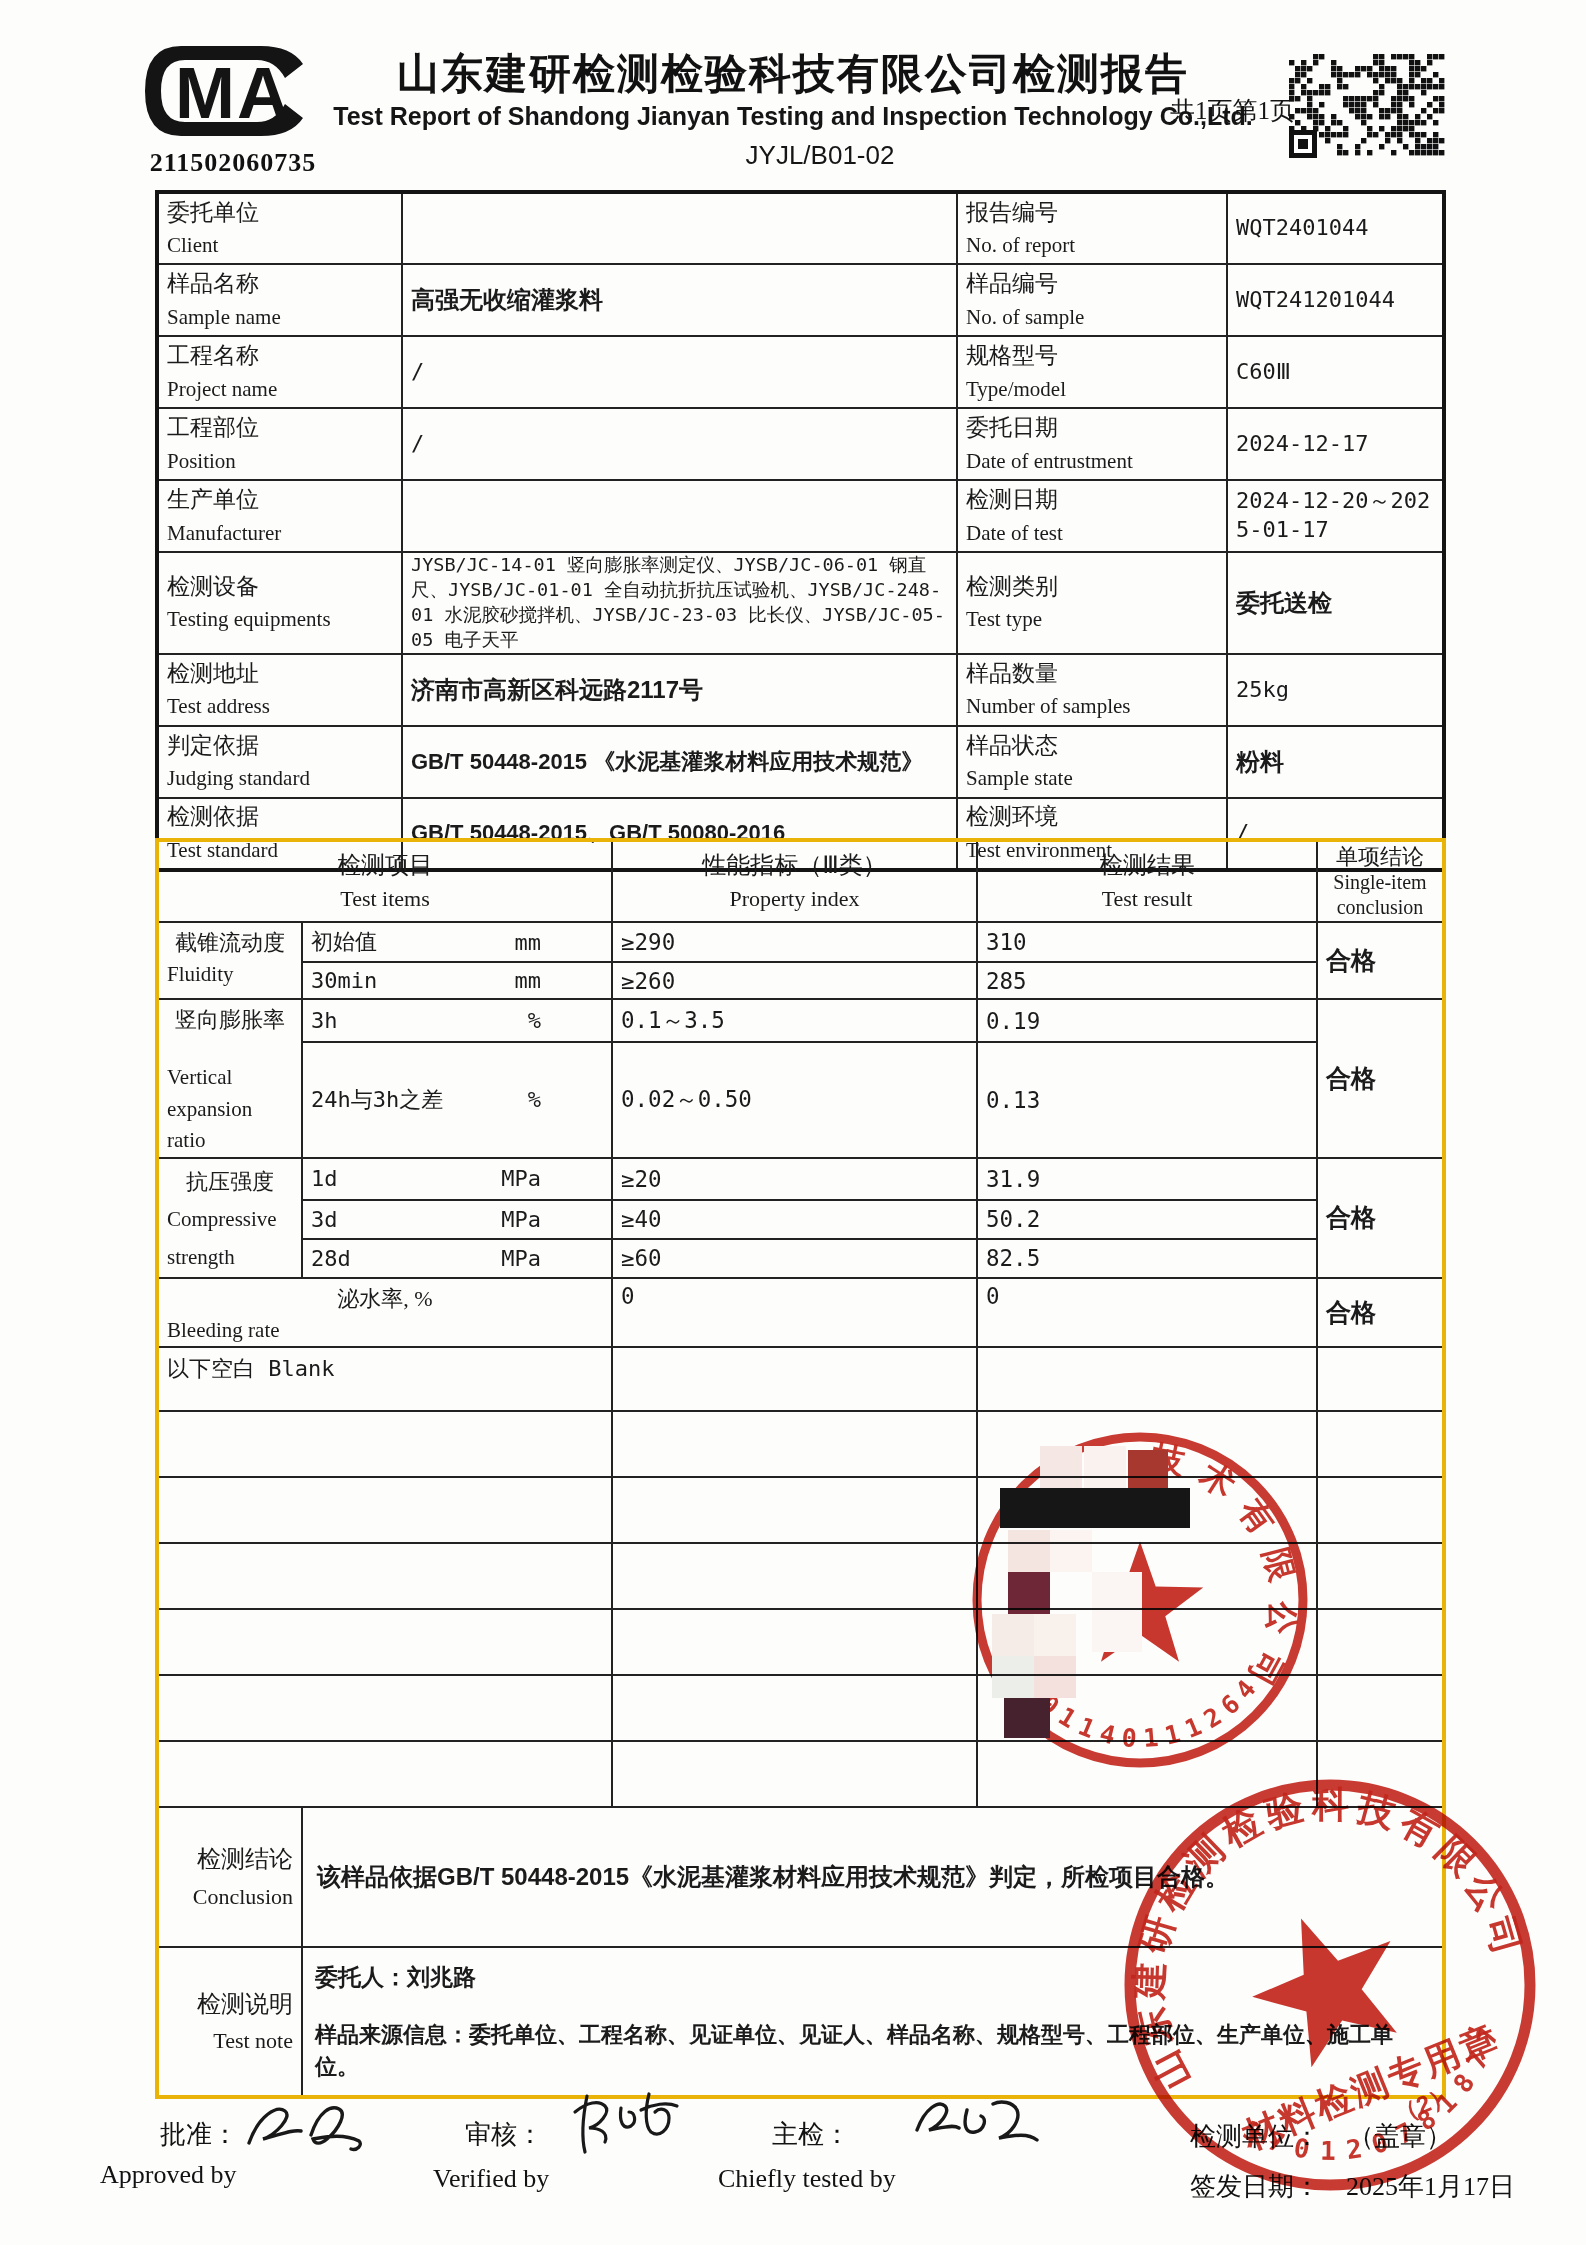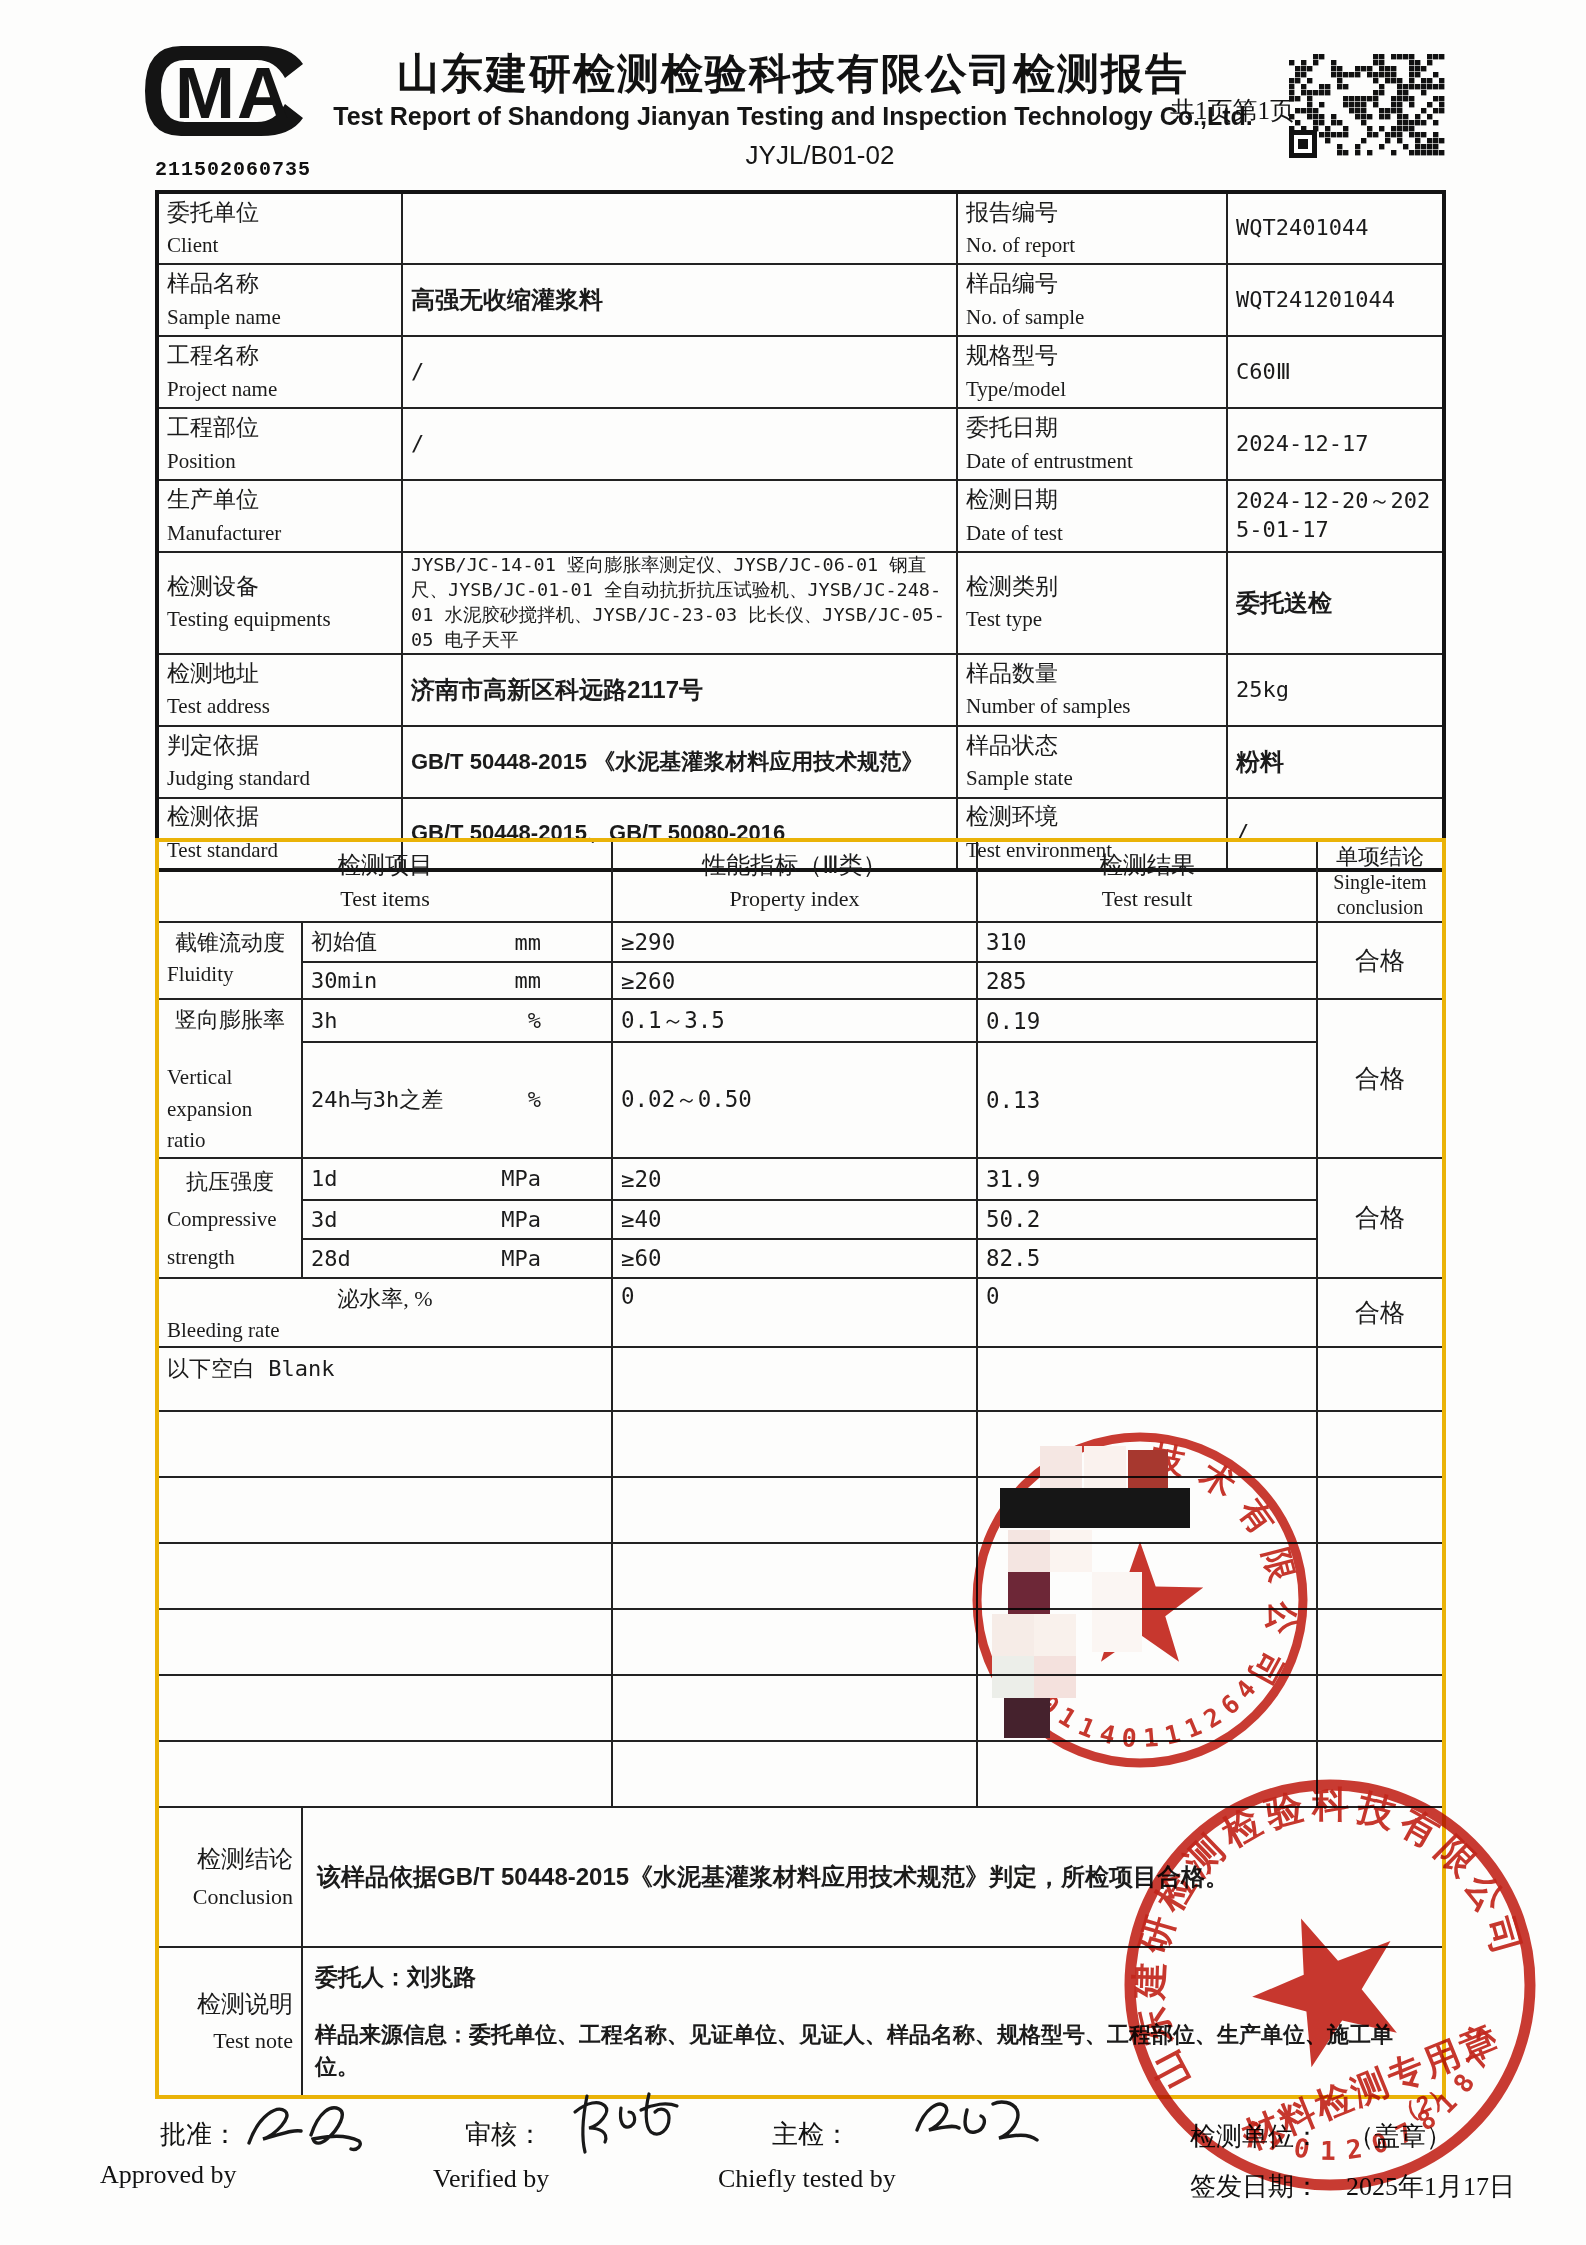--- a/index.html
+++ b/index.html
@@ -3,21 +3,21 @@
 <meta charset="utf-8">
 <style>
   html,body{margin:0;padding:0;background:#e8e8e8;}
   .page{
     position:relative;width:1586px;height:2245px;margin:0 auto;
     background:#fdfdfc;color:#1b1b1b;overflow:hidden;
     font-family:"Liberation Serif","DejaVu Serif",serif;
   }
   
   .cma{position:absolute;left:133px;top:40px;width:200px;text-align:center;}
-  .cma-num{font-family:Liberation Mono, monospace;font-weight:bold;font-size:20px;letter-spacing:1px;margin-top:12px;color:#111;}
+  .cma-num{font-family:Liberation Serif, serif;font-weight:bold;font-size:26px;letter-spacing:1px;margin-top:2px;color:#111;}
   .title-zh{position:absolute;left:0;top:46px;width:100%;text-align:center;
     font-family:"Liberation Sans","DejaVu Sans",sans-serif;font-weight:bold;font-size:42px;letter-spacing:2px;color:#111;}
   .title-en{position:absolute;left:0;top:102px;width:100%;text-align:center;
     font-family:"Liberation Sans","DejaVu Sans",sans-serif;font-weight:bold;font-size:25px;color:#151515;}
   .form-code{position:absolute;left:640px;top:140px;width:360px;text-align:center;
     font-family:"Liberation Sans","DejaVu Sans",sans-serif;font-size:26px;color:#161616;}
   .page-info{position:absolute;left:1095px;top:94px;width:200px;text-align:right;font-size:25px;color:#141414;}
   .qr{position:absolute;left:1287px;top:52px;}
   
   table{border-collapse:collapse;table-layout:fixed;}
@@ -39,21 +39,21 @@
   .th-small .zh{display:block;font-size:22px;}
   .th-small .en{display:block;font-size:20px;}
   .item{vertical-align:top;padding-top:3px;line-height:1.5;}
   .item .zh{display:block;font-family:"Liberation Serif",serif;font-size:22px;text-align:center;}
   .item .en{display:block;font-family:"Liberation Serif",serif;font-size:21px;}
   .item-spread{line-height:1.8;}
   .sub{font-family:"DejaVu Sans Mono","Liberation Mono",monospace;font-size:22px;}
   .sub .s-in{display:flex;justify-content:space-between;align-items:center;}
   .sub .unit{margin-right:62px;}
   .cv{font-family:"DejaVu Sans Mono","Liberation Mono",monospace;font-size:22.5px;vertical-align:middle;}
-  .ok{text-align:center;font-family:"Liberation Serif",serif;font-size:25px;font-weight:400;}
+  .ok{text-align:left;font-family:"Liberation Serif",serif;font-size:25px;font-weight:700;}
   .blankrow{font-family:"DejaVu Sans Mono","Liberation Mono",monospace;font-size:22px;vertical-align:top;padding-top:6px;}
   .big-label{text-align:right;line-height:1.6;}
   .big-label .zh{display:block;font-size:24px;}
   .big-label .en{display:block;font-size:22px;}
   .concl-text{font-family:"Liberation Sans","DejaVu Sans",sans-serif;font-weight:600;font-size:24px;padding-left:14px;}
   .note-val{vertical-align:top;}
   .note-line1{font-family:"Liberation Sans","DejaVu Sans",sans-serif;font-weight:600;font-size:23px;margin:14px 0 26px 4px;}
   .note-line2{font-family:"Liberation Sans","DejaVu Sans",sans-serif;font-weight:600;font-size:22px;line-height:1.45;margin-left:4px;}
   
   .foot{position:absolute;font-size:26px;color:#121212;margin-top:24px;}

